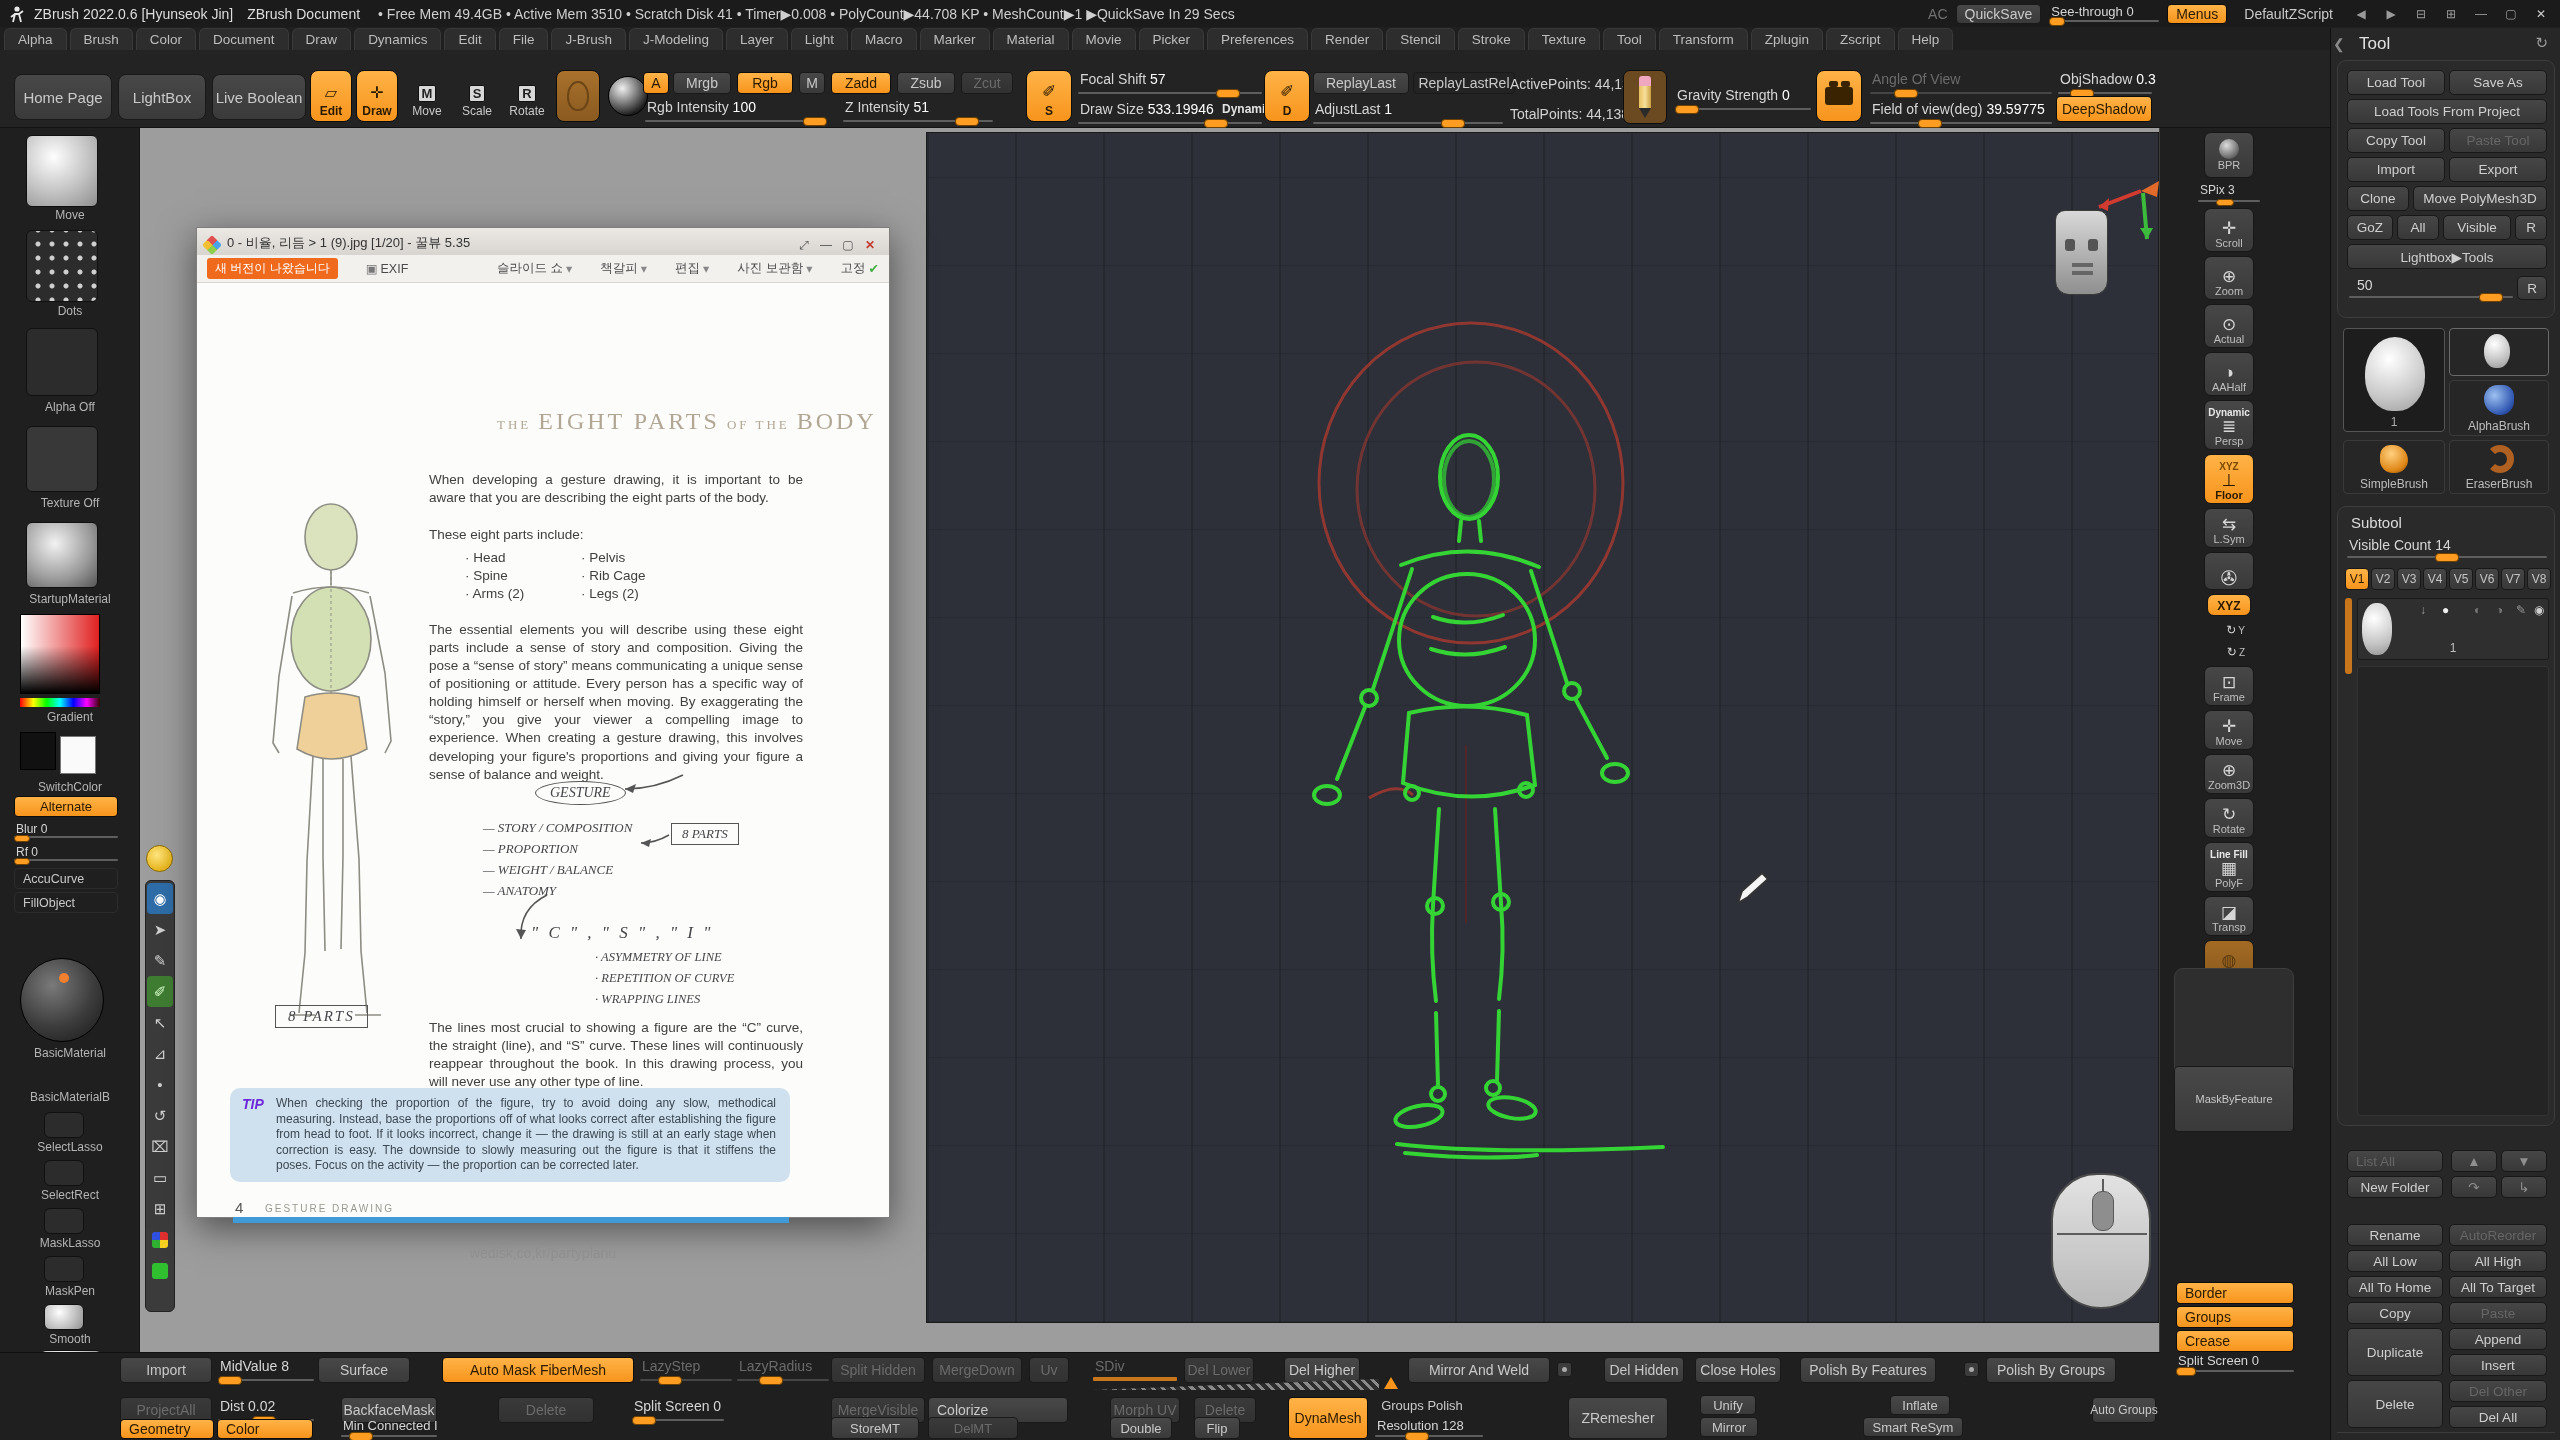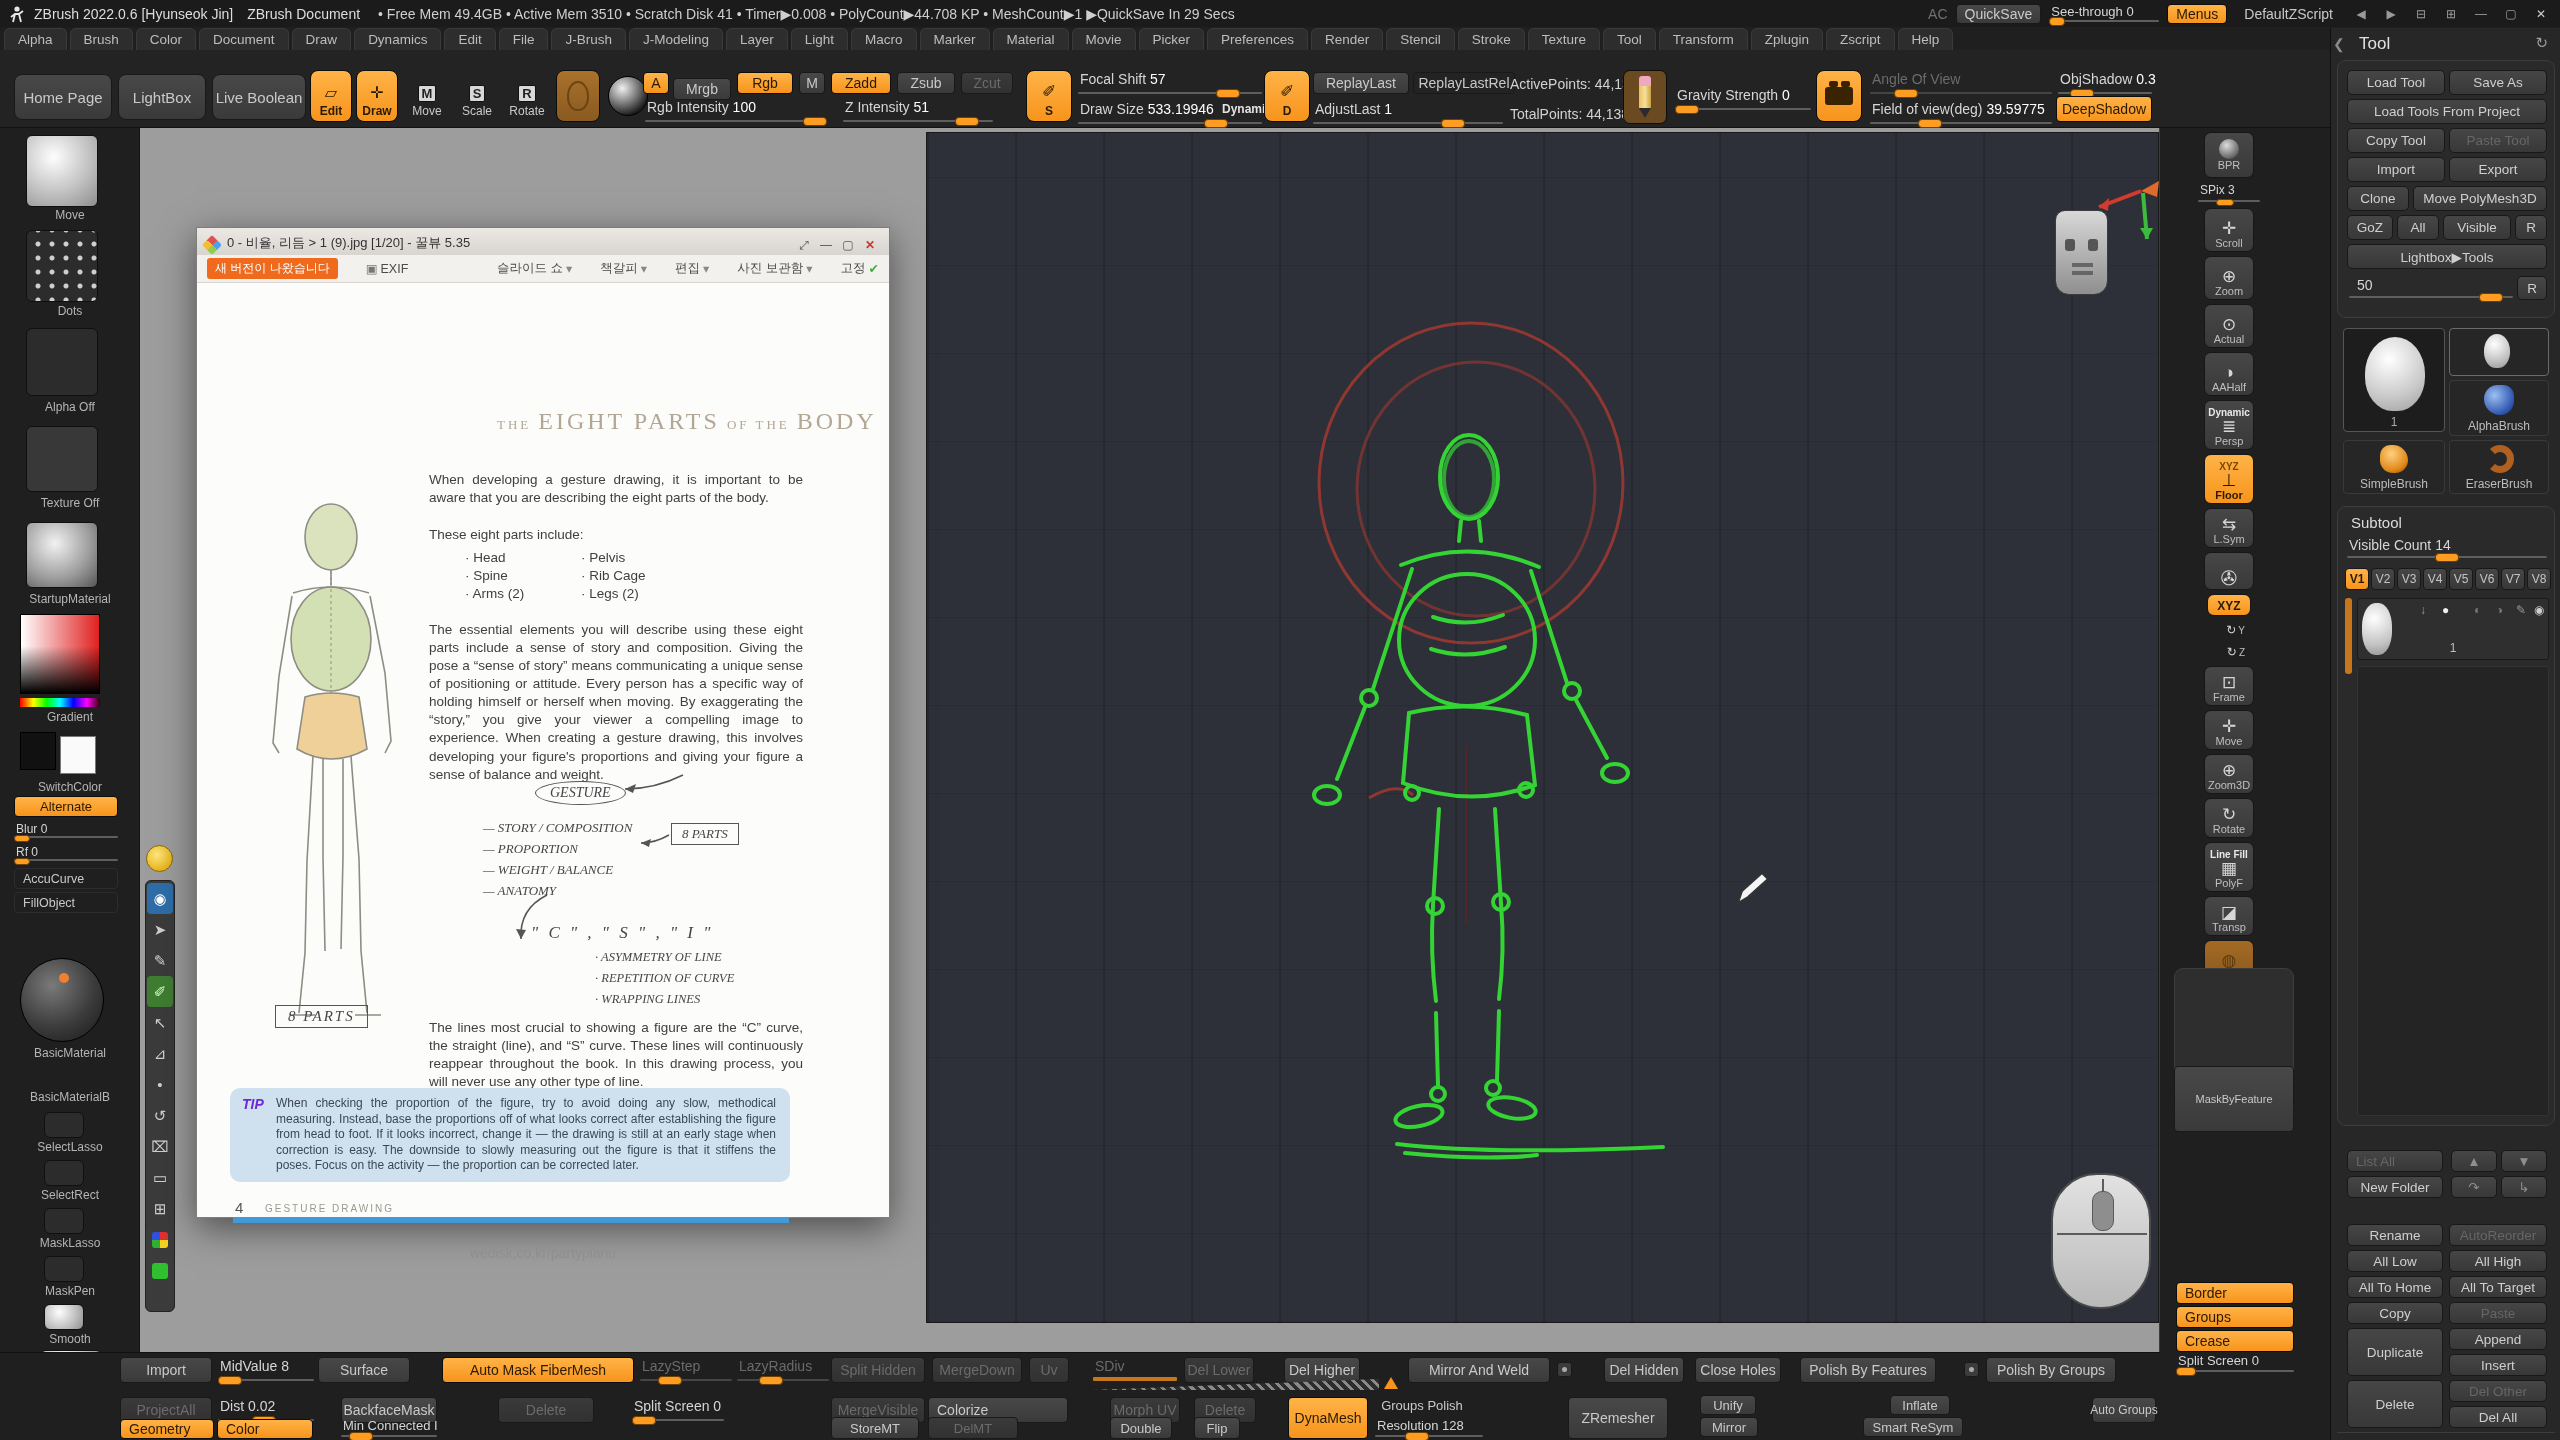--- a/index.html
+++ b/index.html
@@ -32,21 +32,21 @@
   .rsb .t{font-size:10px;font-weight:bold;color:#e8e8e8}
   .rsb.orange{background:linear-gradient(#ffb347,#f7941c);color:#2a1a02}
   .rsb.orange .g{color:#2a1a02}
   .rsb.brown{background:linear-gradient(#a36a24,#8a5a1e);color:#5a3a10}
   
   .pb{position:absolute;display:flex;align-items:center;padding:0 8px;background:linear-gradient(#464646,#383838);border:1px solid #181818;border-radius:5px;color:#cfcfcf;font-size:13.5px;height:25px;white-space:nowrap}
   .pb.center{justify-content:center}
   .pb.dim{color:#666}
   .group{position:absolute;border:1px solid #3d3d3d;border-radius:9px;background:#2a2a2a}
   .vtab{width:24px;height:22px;margin-right:2px;display:flex;align-items:center;justify-content:center;background:linear-gradient(#464646,#383838);border:1px solid #181818;border-radius:4px;font-size:12px;color:#c4c4c4}
-  .vtab:first-of-type{background:linear-gradient(#ffb347,#f7941c);color:#2a1a02;font-weight:bold}
+  .vtab:first-of-type{background:linear-gradient(#ffb347,#f7941c);color:#2a1a02;font-weight:normal}
   
   .acell{width:26px;height:31px;display:flex;align-items:center;justify-content:center;font-size:15px;color:#cfcfcf}
   .acell:nth-of-type(1){background:#2e6da8;border-radius:4px;color:#fff}
   .acell:nth-of-type(4){background:#3f7d32;border-radius:4px;color:#d3f9c5}
   
   .vw{position:absolute;left:196px;top:227px;width:694px;height:991px;background:#fcfcfa;box-shadow:0 10px 34px rgba(0,0,0,.5);border:1px solid #7e7e7e}
   .vtitle{height:27px;background:linear-gradient(#ece9e5,#d8d4d0);display:flex;align-items:flex-end;padding:3px 8px;font-size:13px;color:#333}
   .vtools{height:28px;background:#f3f1ee;border-bottom:1px solid #d9d6d2;display:flex;align-items:center;gap:28px;padding:0 10px;font-size:12.5px;color:#4a4a4a}
   .vmenu{display:flex;align-items:center;gap:3px}
   .vpage{position:relative;width:100%;height:934px;background:#fcfcfa;font-family:"Liberation Sans",sans-serif}
@@ -200,21 +200,21 @@
       <span class="badge">R</span>
       <span>Rotate</span>
     </div>
 
     <div class="abs" style="left:556px;top:20px;width:44px;height:52px;background:linear-gradient(#a9712c,#8a5a20);border:1px solid #0d0d0d;border-radius:8px;display:flex;align-items:center;justify-content:center">
       <span style="width:22px;height:30px;border:2px solid #6b4515;border-radius:50% 50% 46% 46%"></span>
     </div>
     <div class="abs" style="left:608px;top:26px;width:40px;height:40px;border-radius:50%;background:radial-gradient(circle at 35% 30%,#efefef,#8e8e8e 35%,#1c1c1c 75%);border:1px solid #000"></div>
 
     <div class="btn orange" style="left:643px;top:22px;width:26px;height:22px">A</div>
-    <div class="btn" style="left:673px;top:28px;width:58px;height:22px">Mrgb</div>
+    <div class="btn" style="left:673px;top:22px;width:58px;height:22px">Mrgb</div>
     <div class="btn orange" style="left:737px;top:22px;width:56px;height:22px">Rgb</div>
     <div class="btn" style="left:799px;top:22px;width:26px;height:22px">M</div>
     <div class="btn orange" style="left:831px;top:22px;width:60px;height:22px">Zadd</div>
     <div class="btn" style="left:897px;top:22px;width:58px;height:22px">Zsub</div>
     <div class="btn dim" style="left:961px;top:22px;width:52px;height:22px">Zcut</div>
 
     <div class="slider" style="left:645px;top:48px;width:182px">
       <span class="lab"><span>Rgb Intensity</span> <span class="val">100</span></span>
       <span class="track"></span>
         <span class="handle" style="left:158px"></span>

